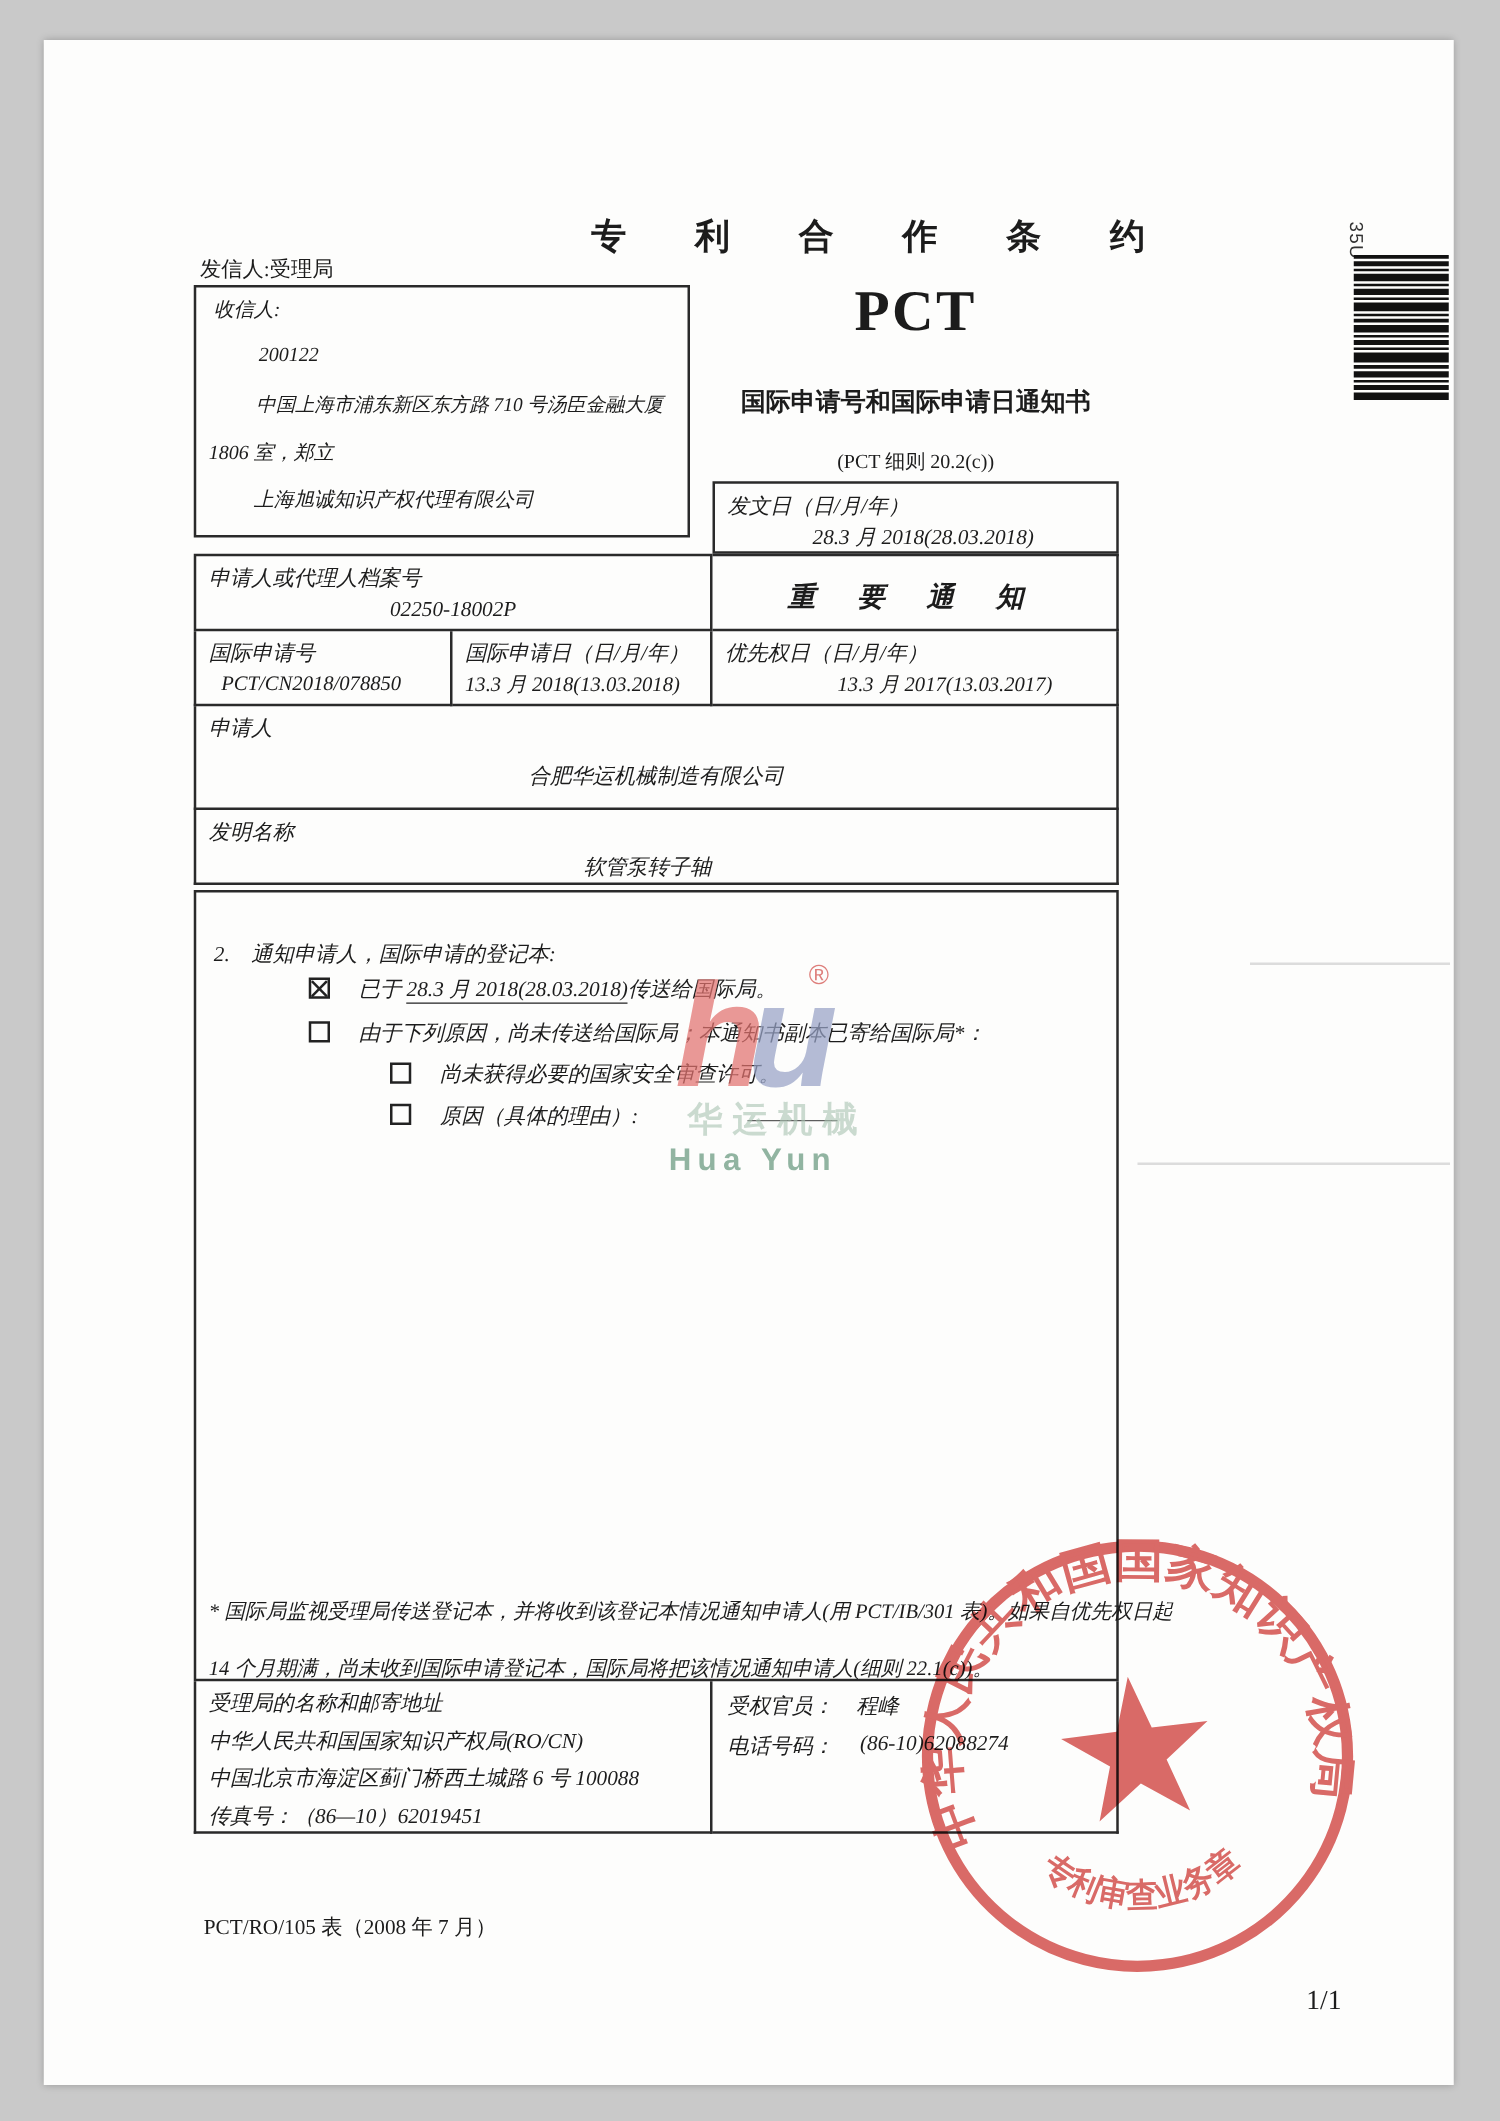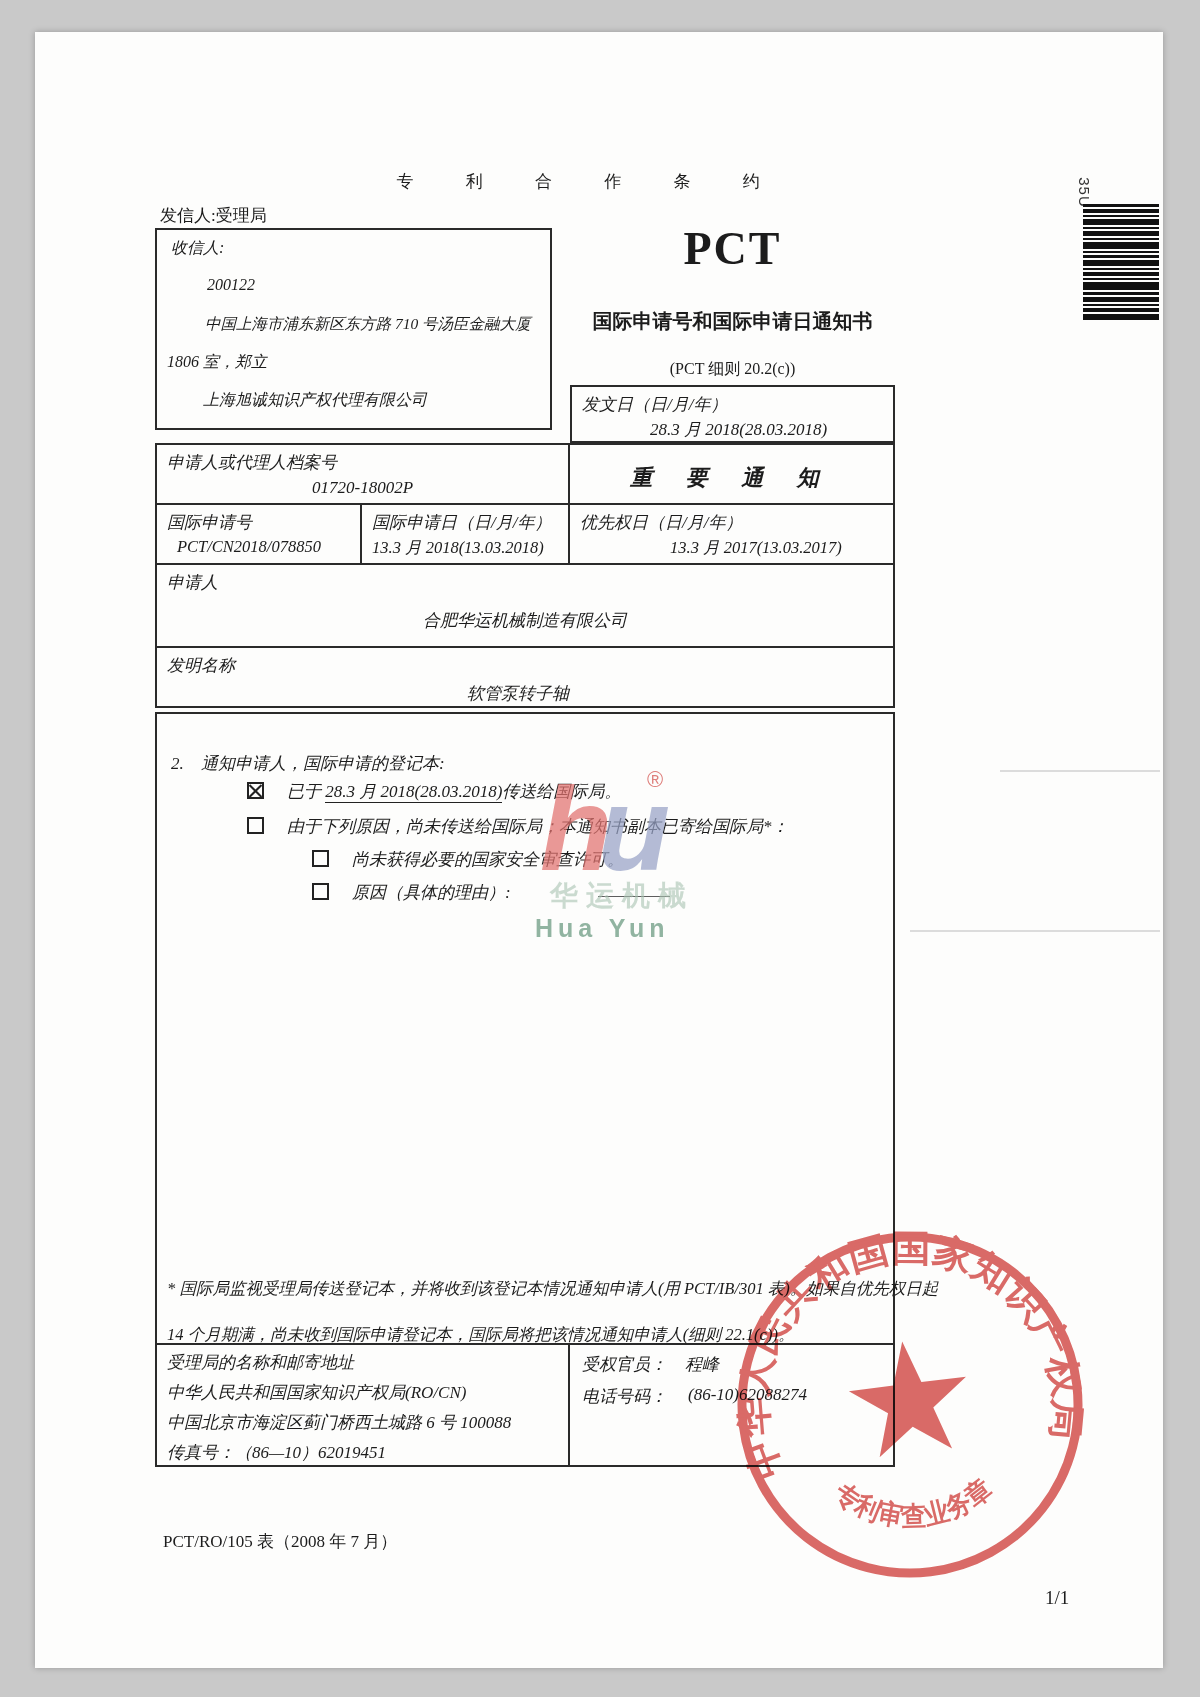--- a/index.html
+++ b/index.html
@@ -14,22 +14,22 @@
   .page{
     position:absolute;left:35px;top:32px;width:1128px;height:1636px;
     background:#fdfdfc;box-shadow:0 0 6px rgba(0,0,0,.25);
     overflow:hidden;
   }
   .abs{position:absolute;}
   .box{position:absolute;border:2px solid #2a2a2a;box-sizing:border-box;background:transparent;font-style:italic;}
   .box.no-t{border-top:none;}
   .box.no-l{border-left:none;padding-left:12px;}
   
-  .treaty-title{left:205px;top:138px;width:700px;text-align:center;
-    font-size:17px;letter-spacing:24px;font-weight:400;}
+  .treaty-title{left:205px;top:138px;width:700px;text-align:right;
+    font-size:28px;letter-spacing:24px;font-weight:700;}
   .sender{left:125px;top:172px;font-size:17px;}
   
   .recipient{left:120px;top:196px;width:397px;height:202px;}
   .recipient .ln{position:absolute;font-size:16px;white-space:nowrap;}
   
   .pct-logo{left:535px;top:190px;width:325px;text-align:center;
     font-size:46px;font-weight:bold;letter-spacing:2px;}
   .notice-title{left:520px;top:276px;width:355px;text-align:center;
     font-size:20px;font-weight:bold;}
   .rule-ref{left:535px;top:327px;width:325px;text-align:center;font-size:16px;}
@@ -45,21 +45,21 @@
   .cb{position:absolute;width:17px;height:17px;border:2px solid #222;box-sizing:border-box;}
   .cb.checked::before,.cb.checked::after{content:"";position:absolute;left:-2px;top:5.5px;width:17px;height:2px;background:#222;}
   .cb.checked::before{transform:rotate(45deg);}
   .cb.checked::after{transform:rotate(-45deg);}
   .u{border-bottom:1px solid #222;padding-bottom:1px;}
   .footnote{position:absolute;font-size:16.5px;white-space:nowrap;}
   
   .bt-line{position:absolute;font-size:17px;white-space:nowrap;}
   
   .form-code{left:128px;top:1498px;font-size:17px;}
-  .page-num{left:1010px;top:1555px;font-size:19px;}
+  .page-num{left:1010px;top:1555px;font-size:22px;}
   
   .barcode{left:1048px;top:172px;width:76px;}
   .barcode .bar{background:#111;margin-bottom:2px;}
   .doc-code{left:1034px;top:152px;font-size:15px;transform:rotate(90deg);
     font-family:"Liberation Sans","DejaVu Sans",sans-serif;color:#333;letter-spacing:1px;}
   
   .wm-logo{left:505px;top:738px;font-size:118px;font-weight:bold;font-style:italic;
     font-family:"Liberation Sans","DejaVu Sans",sans-serif;line-height:1;opacity:.72;}
   .wm-logo .h{color:#e2726f;}
   .wm-logo .u{color:#98a3c7;margin-left:-14px;}
@@ -95,21 +95,21 @@
   <div class="abs notice-title">国际申请号和国际申请日通知书</div>
   <div class="abs rule-ref">(PCT 细则 20.2(c))</div>
 
   <div class="box" style="left:535px;top:353px;width:325px;height:58px;">
     <span class="cell-label">发文日（日/月/年）</span>
     <span class="cell-value" style="left:78px;top:31px;">28.3 月 2018(28.03.2018)</span>
   </div>
 
   <div class="box" style="left:120px;top:411px;width:415px;height:62px;">
     <span class="cell-label">申请人或代理人档案号</span>
-    <span class="cell-value" style="left:0;right:0;top:33px;text-align:center;">01720-18002P</span>
+    <span class="cell-value" style="left:0;right:0;top:33px;text-align:center;">02250-18002P</span>
   </div>
   <div class="box no-l" style="left:535px;top:411px;width:325px;height:62px;">
     <span class="important">重 要 通 知</span>
   </div>
 
   <div class="box no-t" style="left:120px;top:473px;width:207px;height:60px;">
     <span class="cell-label">国际申请号</span>
     <span class="cell-value" style="left:20px;top:32px;font-size:16.5px;">PCT/CN2018/078850</span>
   </div>
   <div class="box no-t no-l" style="left:327px;top:473px;width:208px;height:60px;">

